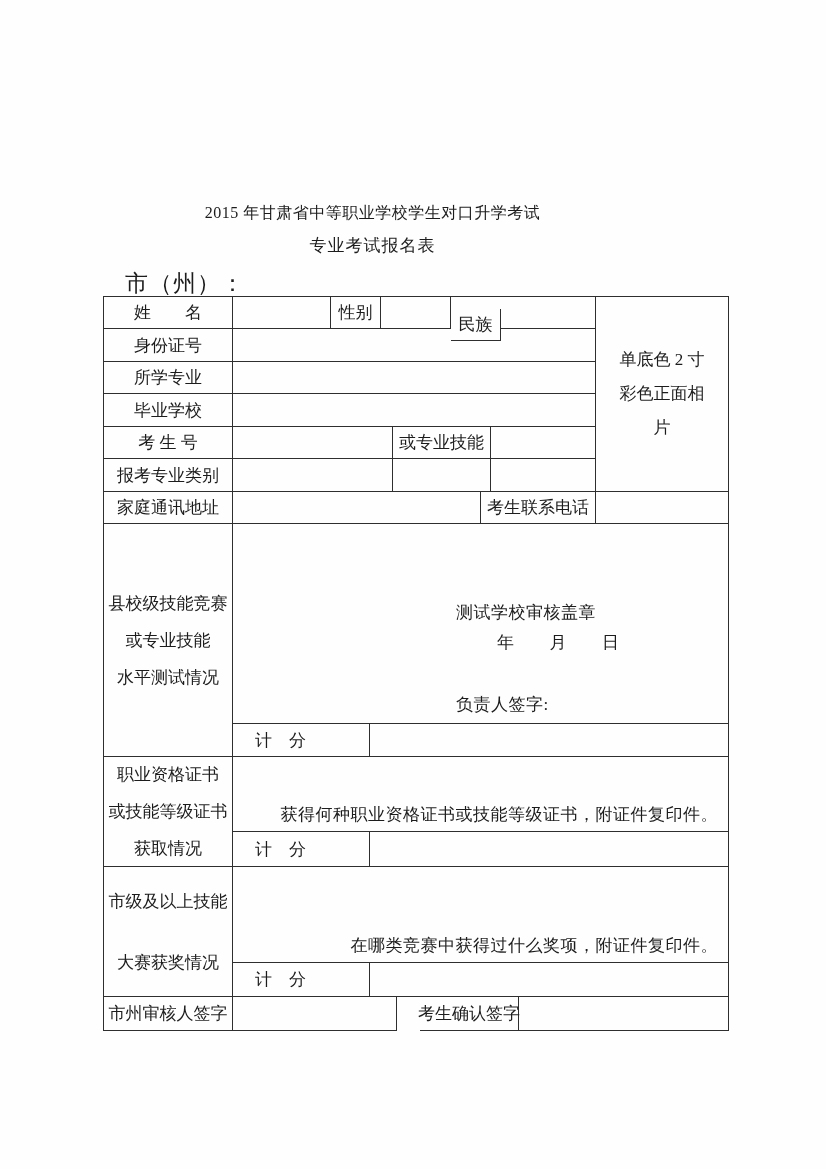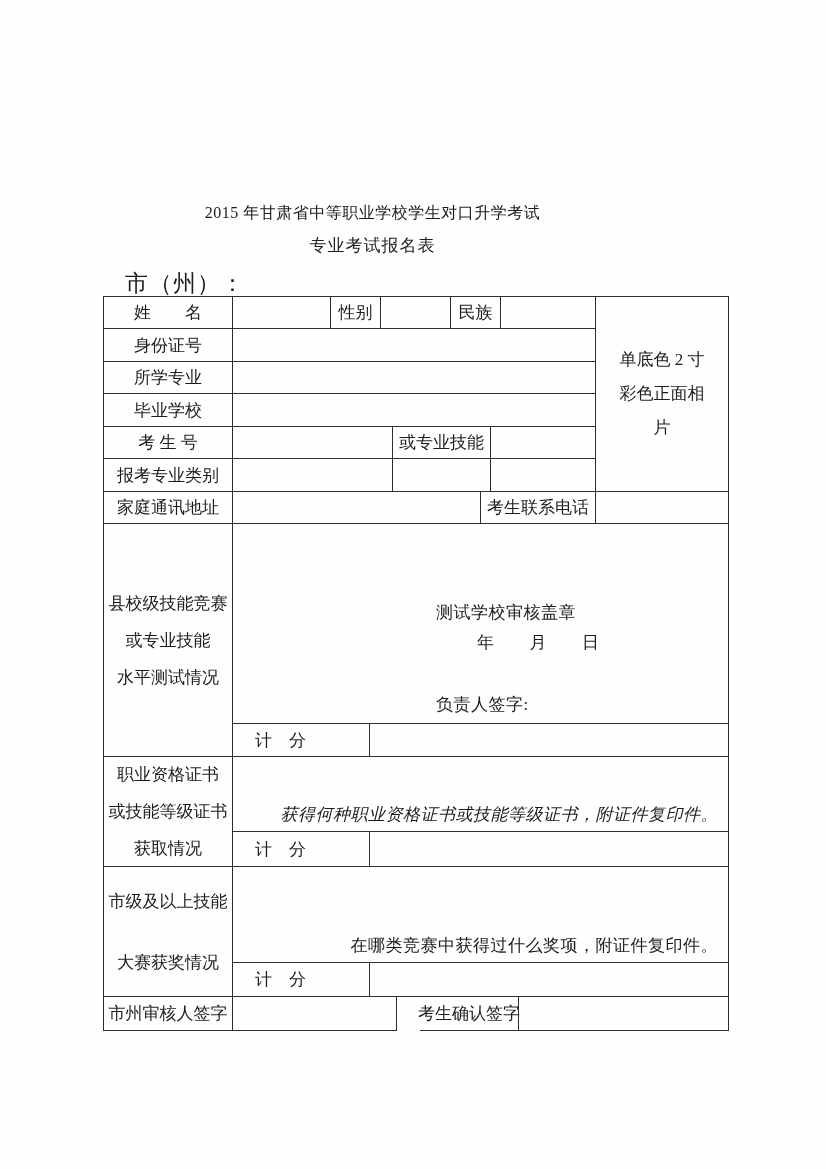--- a/index.html
+++ b/index.html
@@ -31,40 +31,40 @@
   }
   .cell.col{flex-direction:column;}
   .cell.rel{display:block;}
   .sec-label div{line-height:37px;text-align:center;}
   .photo-note div{line-height:34px;text-align:center;}
   .score{justify-content:flex-start;padding-left:22px;}
   .note{
     position:absolute;right:10px;bottom:5px;
     font-size:17px;letter-spacing:0.5px;
   }
-  .stamp-line{position:absolute;font-size:17px;letter-spacing:0.5px;line-height:18px;}
+  .stamp-line{position:absolute;font-size:17px;letter-spacing:0.5px;line-height:18px;margin-left:20px;}
 </style>
 </head>
 <body>
 
 <div class="page">
 
   <div class="title-block">
     <div class="title">2015 年甘肃省中等职业学校学生对口升学考试</div>
     <div class="subtitle">专业考试报名表</div>
   </div>
   <div class="region">市（州）：</div>
 
   <div class="form-table">
 
     <div class="cell" style="left:0;top:0;width:129px;height:32px;">姓　　名</div>
     <div class="cell" style="left:129px;top:0;width:98px;height:32px;"></div>
     <div class="cell" style="left:227px;top:0;width:50px;height:32px;">性别</div>
     <div class="cell" style="left:277px;top:0;width:70px;height:32px;"></div>
-    <div class="cell" style="left:347px;top:0;width:50px;height:32px;">民族</div>
+    <div class="cell" style="left:347px;top:12px;width:50px;height:32px;">民族</div>
     <div class="cell" style="left:397px;top:0;width:95px;height:32px;"></div>
 
     <div class="cell col photo-note" style="left:492px;top:0;width:133px;height:195px;">
       <div>单底色 2 寸</div>
       <div>彩色正面相</div>
       <div>片</div>
     </div>
 
     <div class="cell" style="left:0;top:32px;width:129px;height:33px;">身份证号</div>
     <div class="cell" style="left:129px;top:32px;width:363px;height:33px;"></div>
@@ -101,21 +101,21 @@
       <div class="stamp-line" style="left:203px;top:172px;">负责人签字:</div>
     </div>
     <div class="cell score" style="left:129px;top:427px;width:137px;height:33px;">计　分</div>
     <div class="cell" style="left:266px;top:427px;width:359px;height:33px;"></div>
 
     <div class="cell col sec-label" style="left:0;top:460px;width:129px;height:110px;">
       <div>职业资格证书</div>
       <div>或技能等级证书</div>
       <div>获取情况</div>
     </div>
-    <div class="cell rel" style="left:129px;top:460px;width:496px;height:75px;font-style:italic;">
+    <div class="cell rel" style="left:129px;top:460px;width:496px;height:75px;">
       <div class="note">获得何种职业资格证书或技能等级证书，附证件复印件。</div>
     </div>
     <div class="cell score" style="left:129px;top:535px;width:137px;height:35px;">计　分</div>
     <div class="cell" style="left:266px;top:535px;width:359px;height:35px;"></div>
 
     <div class="cell col sec-label" style="left:0;top:570px;width:129px;height:130px;gap:24px;">
       <div>市级及以上技能</div>
       <div>大赛获奖情况</div>
     </div>
     <div class="cell rel" style="left:129px;top:570px;width:496px;height:96px;">

